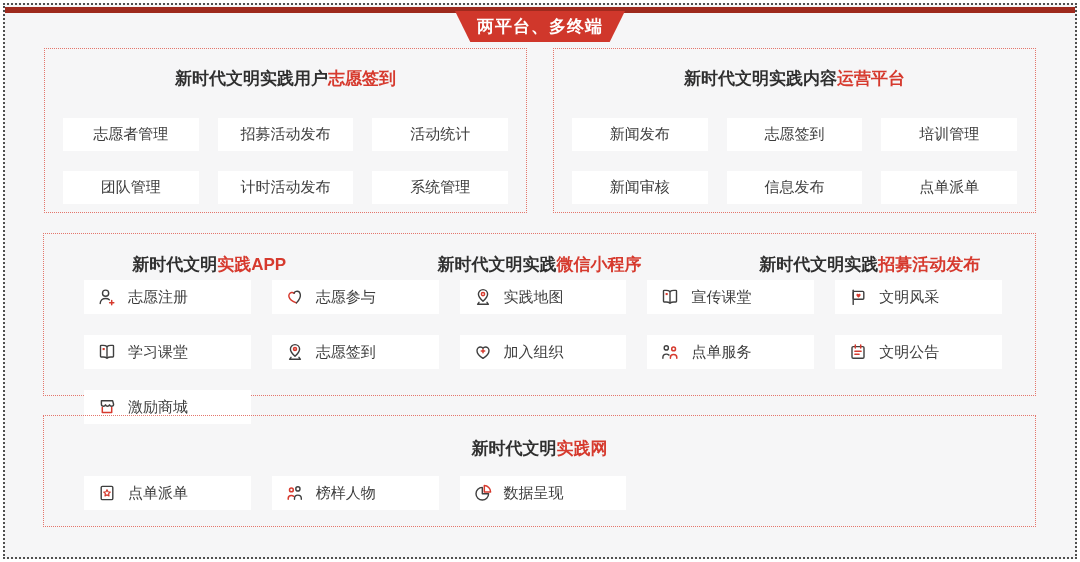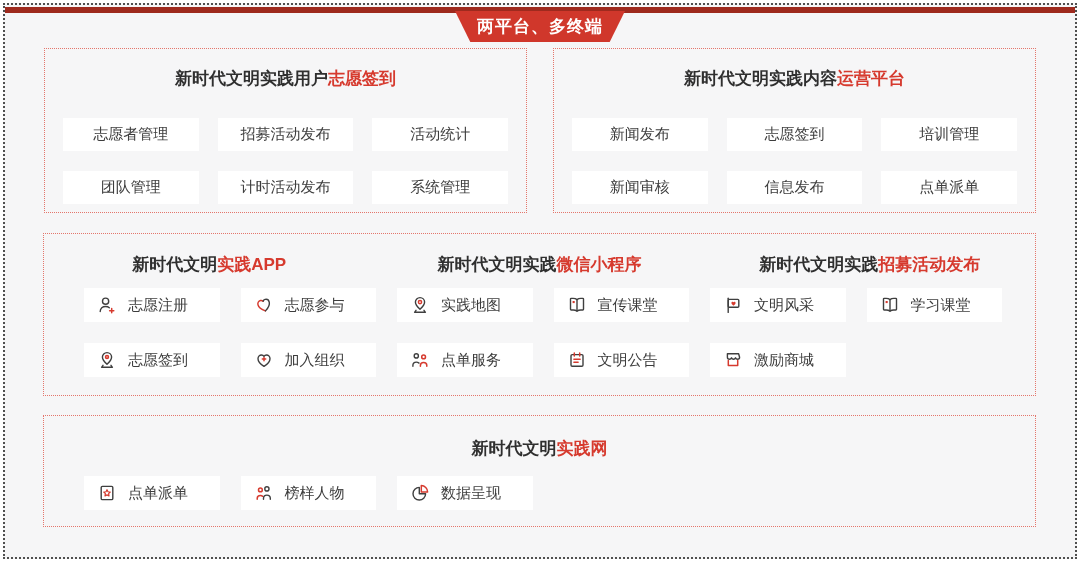--- a/index.html
+++ b/index.html
@@ -16,21 +16,21 @@
   .panel-content   { left:553px; top:48px;  width:483px; height:165px; }
   .panel-terminals { left:43px;  top:233px; width:993px; height:163px; }
   .panel-website   { left:43px;  top:415px; width:993px; height:112px; }
   .ptitle { margin-top:18px; text-align:center; font-size:17px; font-weight:bold; color:#2f2f2f; }
   .red { color:#d63a2e; }
   .grid3 { display:grid; grid-template-columns:repeat(3,1fr); column-gap:19px; row-gap:20px; margin:28px 18px 0; }
   .btn { background:#fff; height:33px; display:flex; align-items:center; justify-content:center;
          font-size:15px; color:#3d3d3d; cursor:pointer; }
   .headers3 { display:grid; grid-template-columns:repeat(3,1fr); margin-top:19px; }
   .headers3 .ptitle { margin-top:0; }
-  .grid6 { display:grid; grid-template-columns:repeat(6,1fr); column-gap:21px; row-gap:21px; margin:12px 33px 0 40px; }
+  .grid6 { display:grid; grid-template-columns:repeat(5,1fr); column-gap:21px; row-gap:21px; margin:4px 33px 0 40px; }
   .ibtn { background:#fff; height:34px; display:flex; align-items:center; padding-left:13px; gap:11px;
           font-size:15px; color:#3d3d3d; cursor:pointer; white-space:nowrap; }
   .ibtn svg { flex:0 0 auto; display:block; }
   .panel-website .ptitle { margin-top:21px; }
   .panel-website .grid6 { margin-top:16px; }
   .ic { stroke:#3f3f3f; stroke-width:1.4; fill:none; stroke-linecap:round; stroke-linejoin:round; }
   .icr { stroke:#d63a2e; stroke-width:1.5; fill:none; stroke-linecap:round; stroke-linejoin:round; }
   .icrf { fill:#d63a2e; stroke:none; }
 </style>
 </head>

